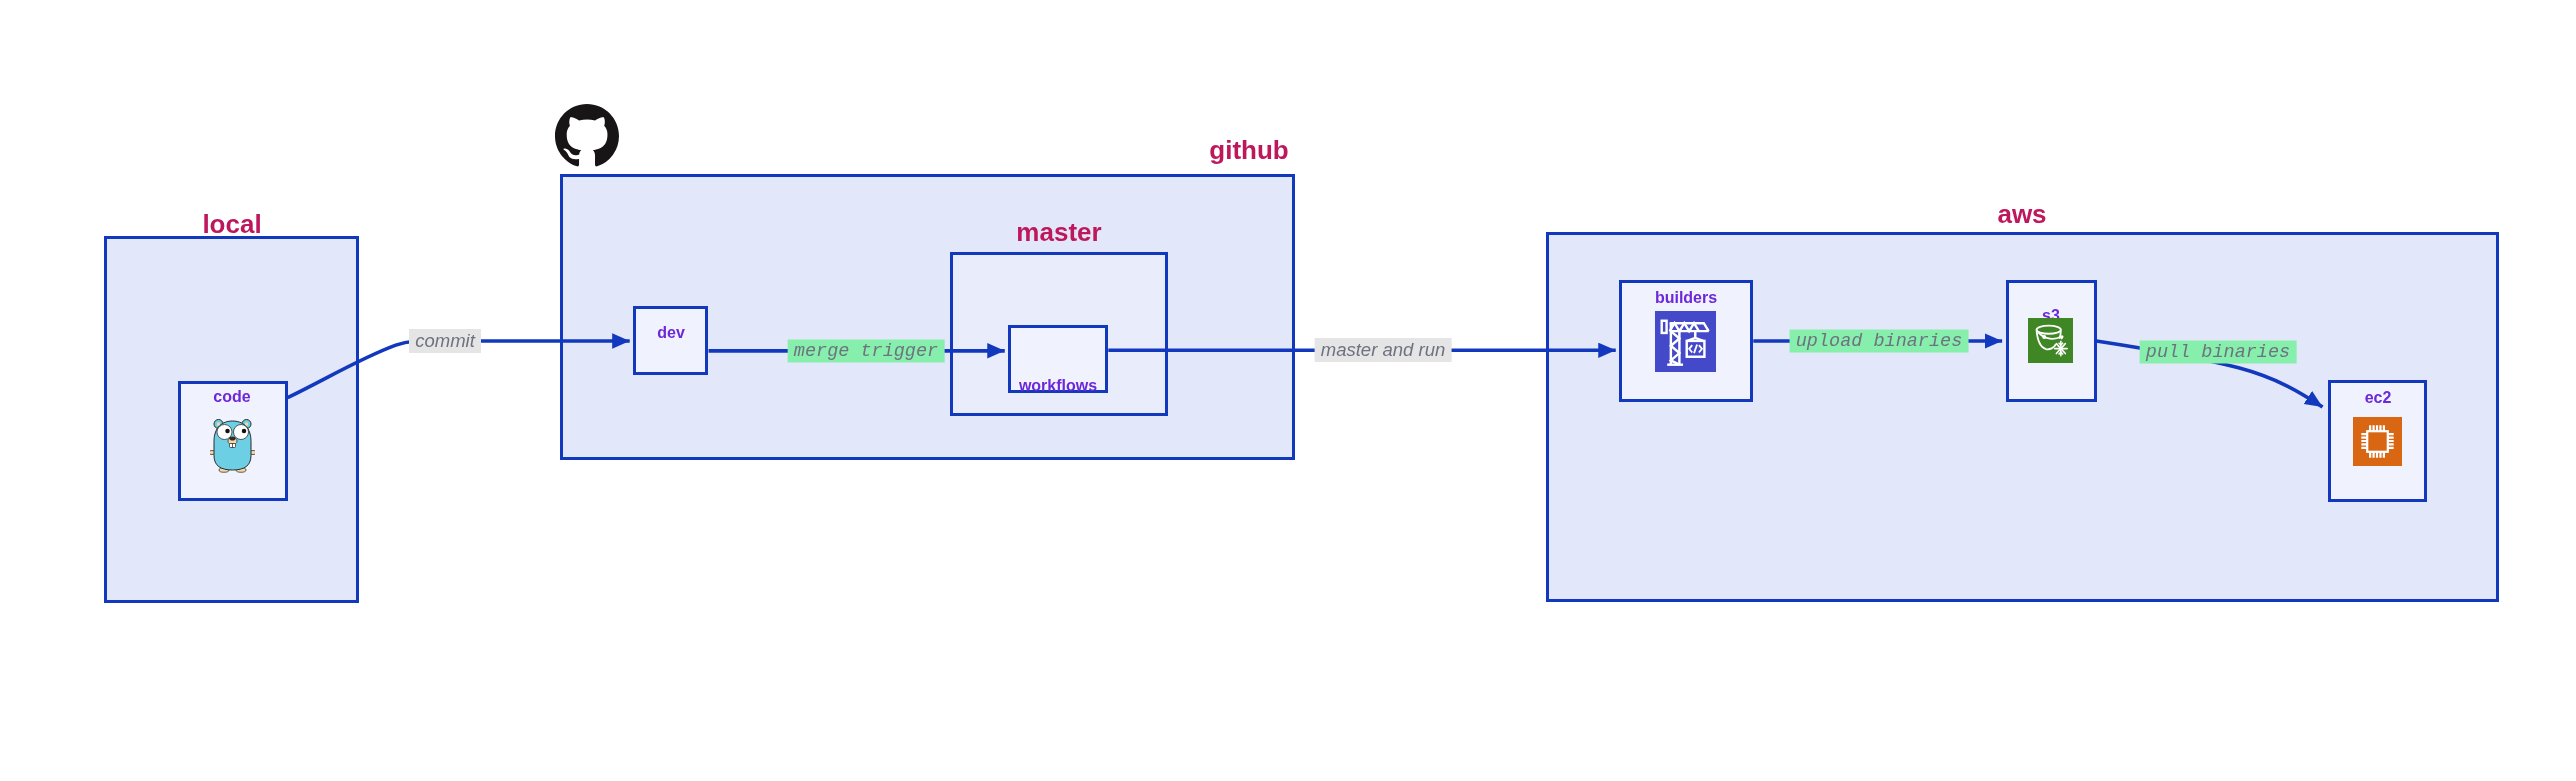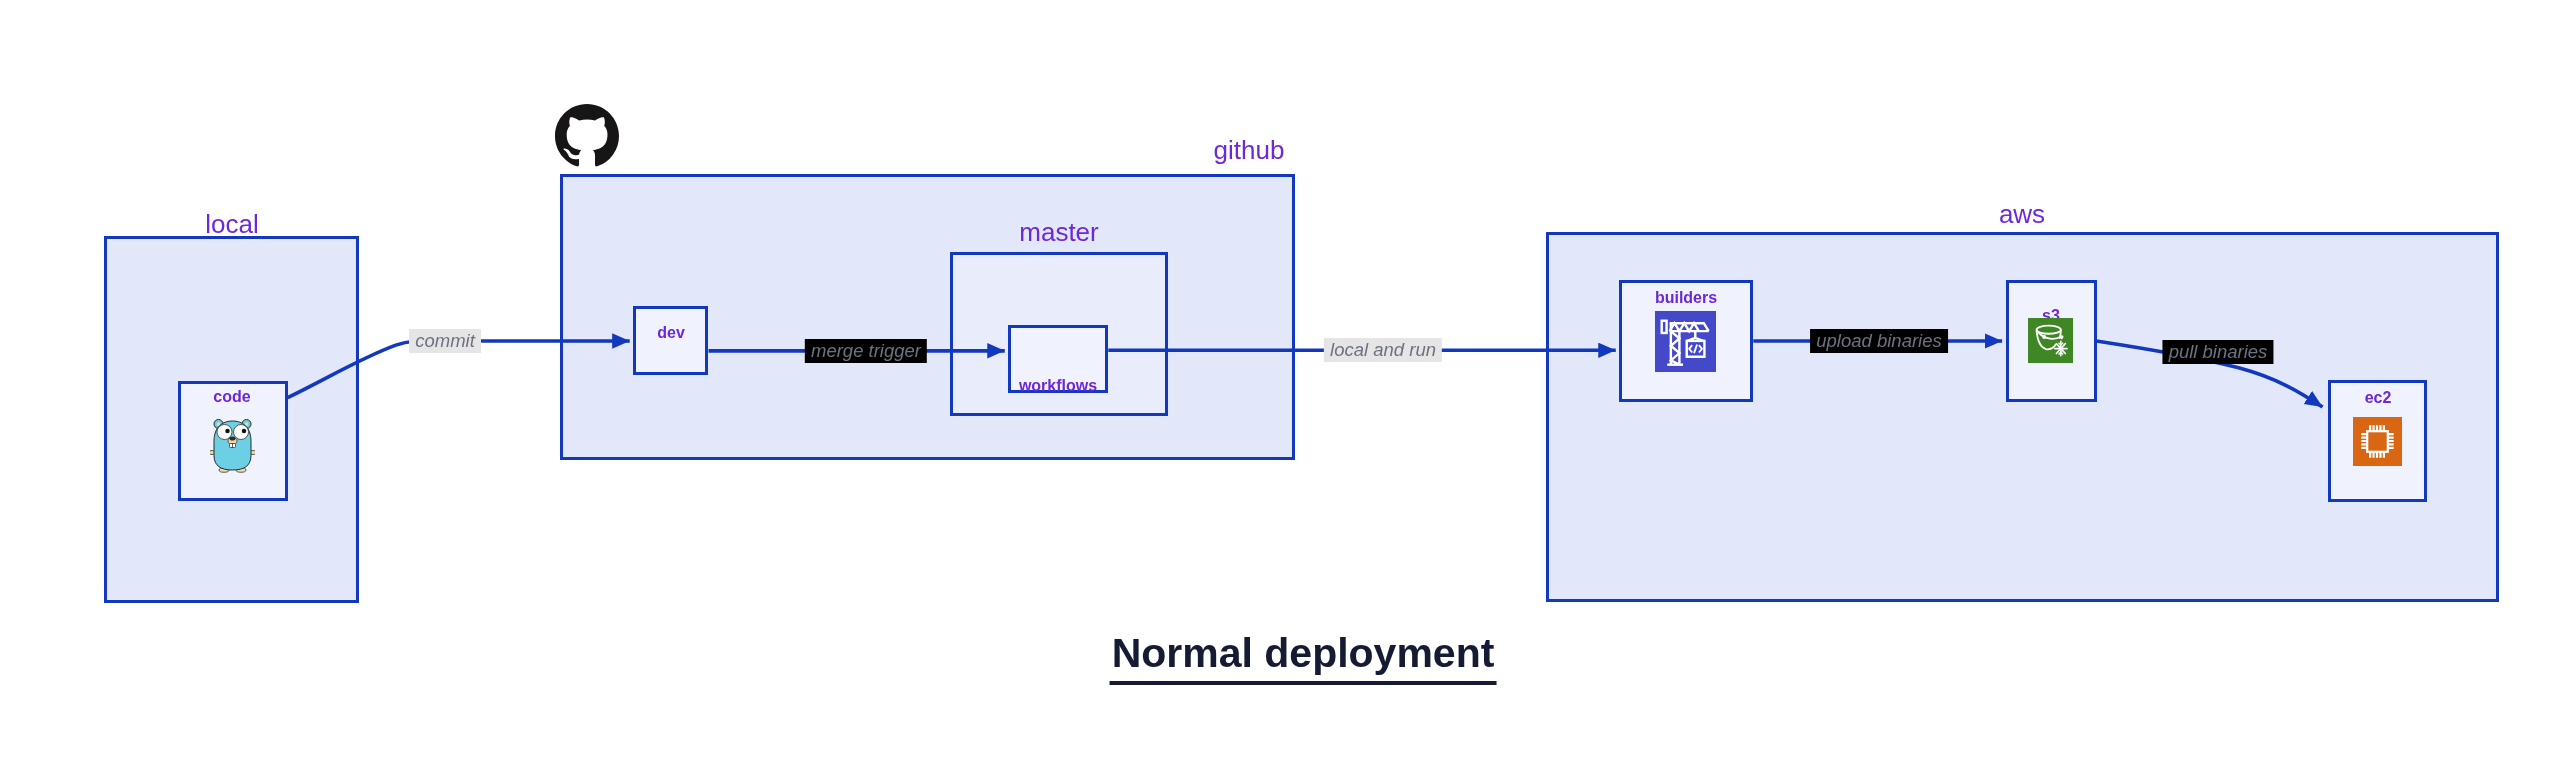--- a/index.html
+++ b/index.html
@@ -10,33 +10,33 @@
     position:absolute; box-sizing:border-box;
     background:#e2e7f9; border:3.1px solid #1238bd; z-index:1;
   }
   .group.master { background:#e9edfb; }
   .node {
     position:absolute; box-sizing:border-box;
     background:#f0f3fd; border:3.1px solid #1238bd; z-index:3;
   }
   .glabel {
     position:absolute; transform:translate(-50%,-50%);
-    font-size:26px; font-weight:400; color:#6d28d9; z-index:2; white-space:nowrap;
+    font-size:26px; font-weight:700; color:#be185d; z-index:2; white-space:nowrap;
   }
   .nlabel {
     position:absolute; transform:translate(-50%,-50%);
     font-size:16px; font-weight:bold; color:#6d28d9; z-index:4; white-space:nowrap;
   }
   .clabel {
     position:absolute; transform:translate(-50%,-50%);
     font-size:18.5px; font-style:italic; color:#6e7280;
     padding:1px 6.2px; z-index:6; white-space:nowrap;
   }
   .bg-white { background:#e5e5e5; }
-  .bg-group { background:#000000; }
+  .bg-group { background:#86efac;font-family:Liberation Mono, monospace; }
 
   #connector-layer { position:absolute; left:0; top:0; z-index:4; pointer-events:none; }
 
   .icon { position:absolute; z-index:4; }
 
   #diagram-title {
     position:absolute; left:1303px; top:630px; transform:translateX(-50%);
     font-size:41px; font-weight:600; color:#141b33;
     border-bottom:4.1px solid #141b33; padding:0 2.1px 4.1px 2.1px;
     z-index:5; white-space:nowrap;
@@ -166,20 +166,19 @@
       <path d="M 558 772 C 640 732 700 695 768 670 C 800 659 822 662 862 662 L 1222 662" marker-end="url(#arrow)"></path>
       <path d="M 1375 681 L 1950 681" marker-end="url(#arrow)"></path>
       <path d="M 2151 680 L 3136 680" marker-end="url(#arrow)"></path>
       <path d="M 3403 662 L 3886 662" marker-end="url(#arrow)"></path>
       <path d="M 4069 662 C 4160 676 4260 692 4345 714 C 4420 734 4465 762 4508 790" marker-end="url(#arrow)"></path>
     </g>
   </svg>
 
   <div class="clabel bg-white" style="left:445px; top:341px;">commit</div>
   <div class="clabel bg-group" style="left:866px; top:351px;">merge trigger</div>
-  <div class="clabel bg-white" style="left:1383px; top:350px;">local and run</div>
+  <div class="clabel bg-white" style="left:1383px; top:350px;">master and run</div>
   <div class="clabel bg-group" style="left:1879px; top:341px;">upload binaries</div>
   <div class="clabel bg-group" style="left:2218px; top:352px;">pull binaries</div>
 
-  <div id="diagram-title">Normal deployment</div>
 
 </div>
 
 
 </body></html>

